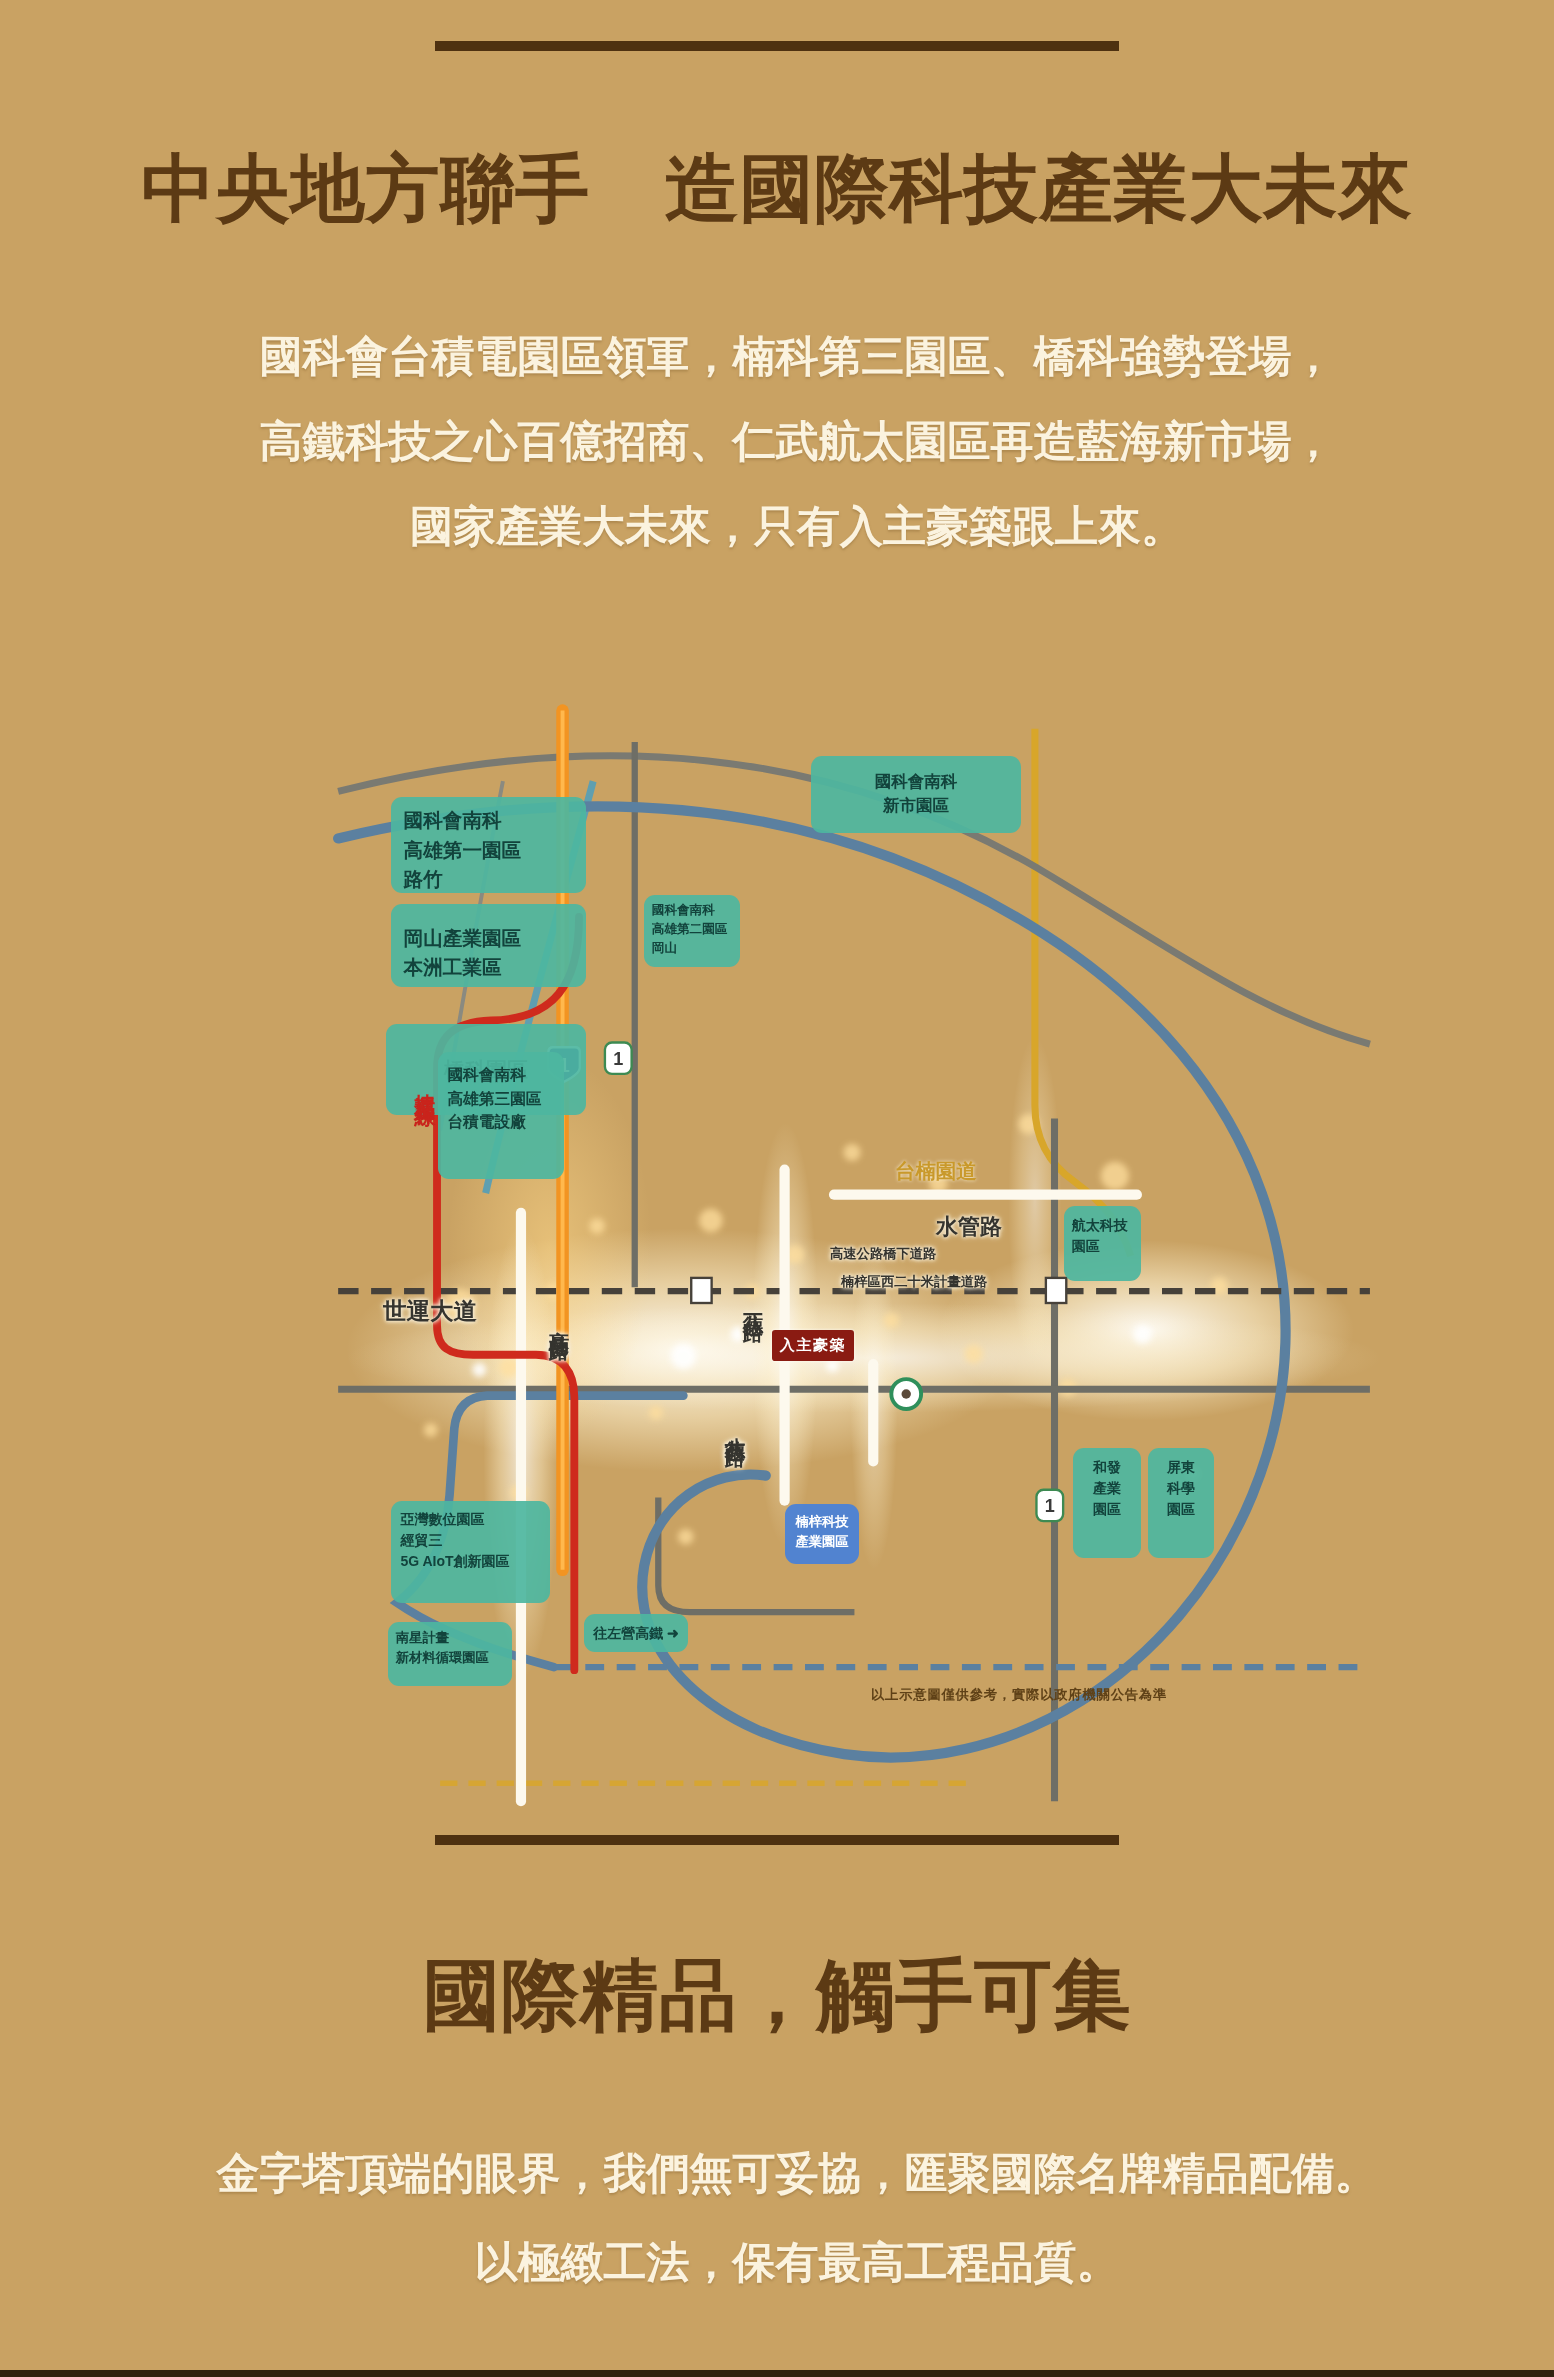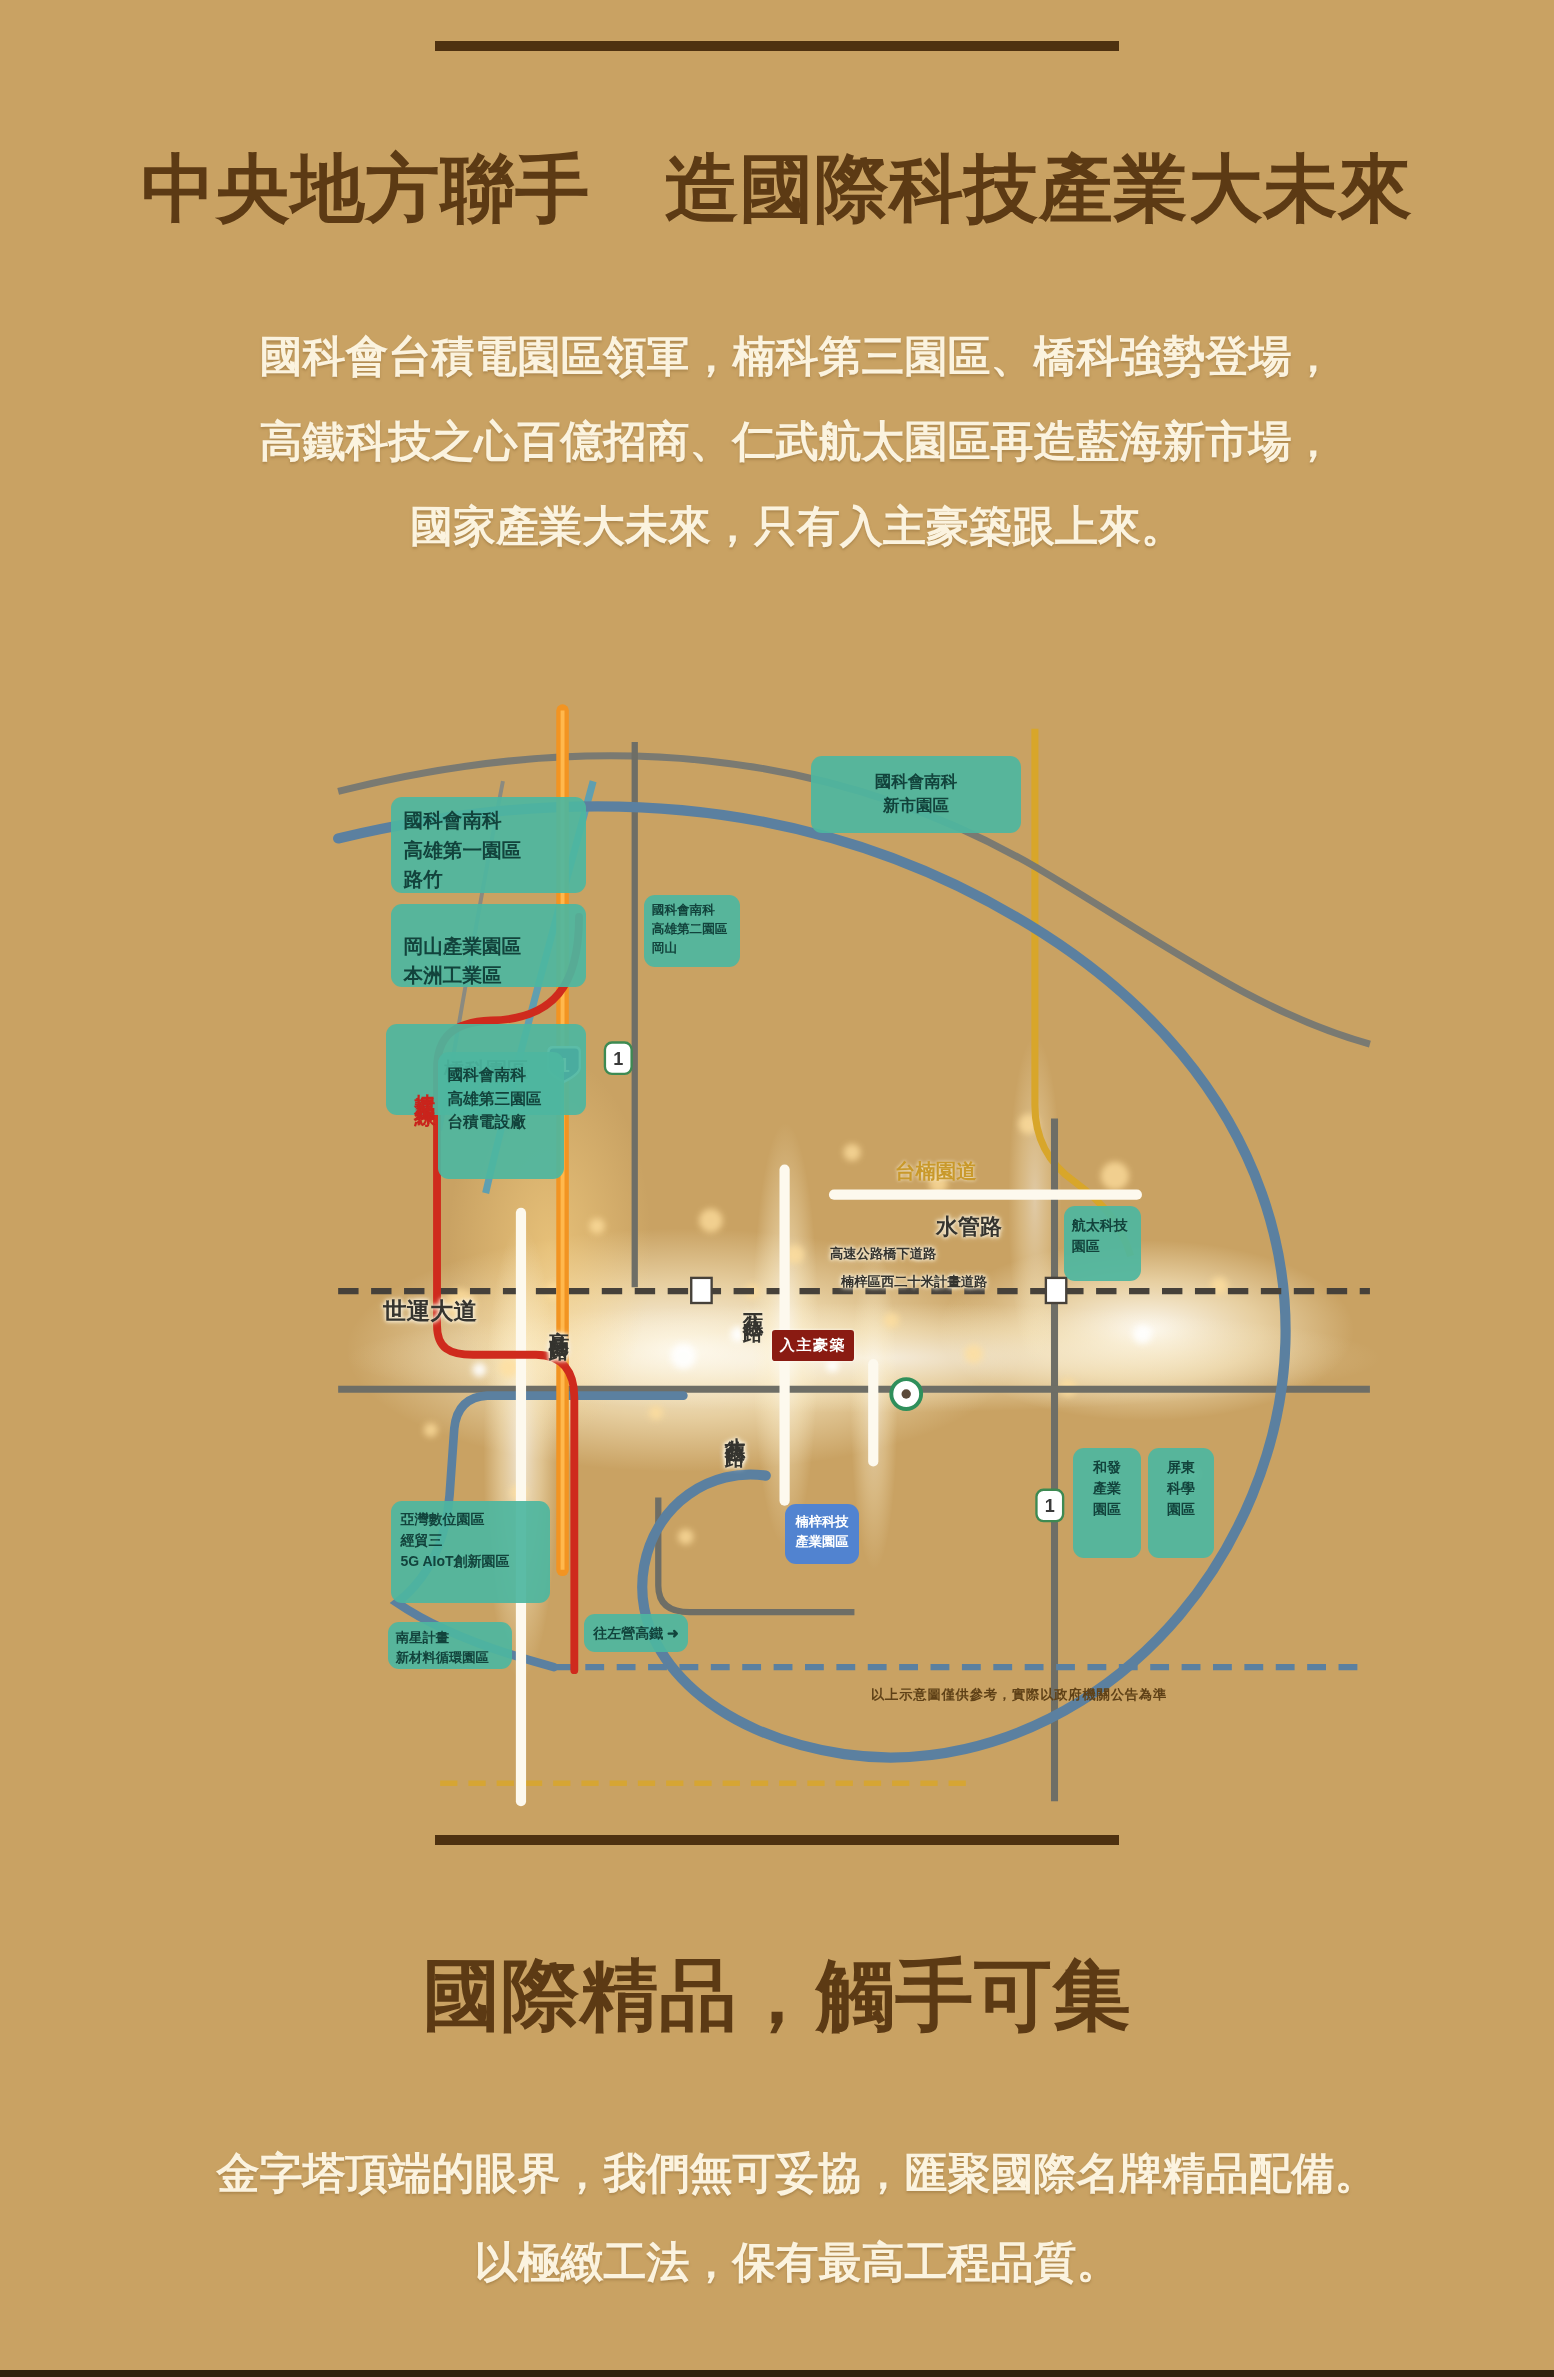--- a/index.html
+++ b/index.html
@@ -153,21 +153,21 @@
 
   <div class="park" style="left:811px;top:756px;width:210px;height:77px;font-size:16.5px;text-align:center;padding-top:12.6px;">
     <div>國科會南科</div>
       <div>新市園區</div>
   </div>
   <div class="park" style="left:391px;top:797px;width:195px;height:96px;font-size:19.6px;">
     <div>國科會南科</div>
       <div>高雄第一園區</div>
       <div>路竹</div>
   </div>
-  <div class="park" style="left:391px;top:904px;width:195px;height:83px;font-size:19.6px;padding-top:28px;">
+  <div class="park" style="left:391px;top:904px;width:195px;height:83px;font-size:19.6px;padding-top:20px;">
     <div>岡山產業園區</div>
       <div>本洲工業區</div>
   </div>
   <div class="park center" style="left:386px;top:1024px;width:200px;height:91px;font-size:21px;">
     <div>橋科園區</div>
   </div>
   <div class="park" style="left:644px;top:895px;width:96px;height:72px;font-size:12.6px;padding:6.3px 7.8px;">
     <div>國科會南科</div>
       <div>高雄第二園區</div>
       <div>岡山</div>
@@ -189,21 +189,21 @@
   <div class="park" style="left:1148px;top:1448px;width:66px;height:110px;font-size:14px;padding:9.4px;text-align:center;">
     <div>屏東</div>
       <div>科學</div>
       <div>園區</div>
   </div>
   <div class="park" style="left:391px;top:1501px;width:159px;height:102px;font-size:14px;padding:7.8px 9.4px;">
     <div>亞灣數位園區</div>
       <div>經貿三</div>
       <div>5G AIoT創新園區</div>
   </div>
-  <div class="park" style="left:388px;top:1622px;width:124px;height:47px;font-size:13.3px;padding:6.3px 7.8px;">
+  <div class="park" style="left:388px;top:1622px;width:124px;height:64px;font-size:13.3px;padding:6.3px 7.8px;">
     <div>南星計畫</div>
       <div>新材料循環園區</div>
   </div>
   <div class="park center" style="left:584px;top:1614px;width:104px;height:38px;font-size:14px;">
     <div>往左營高鐵 ➜</div>
   </div>
   <div class="park blue" style="left:785px;top:1504px;width:74px;height:60px;font-size:13.3px;padding:7.8px 3.1px;">
     <div>楠梓科技</div>
       <div>產業園區</div>
   </div>

